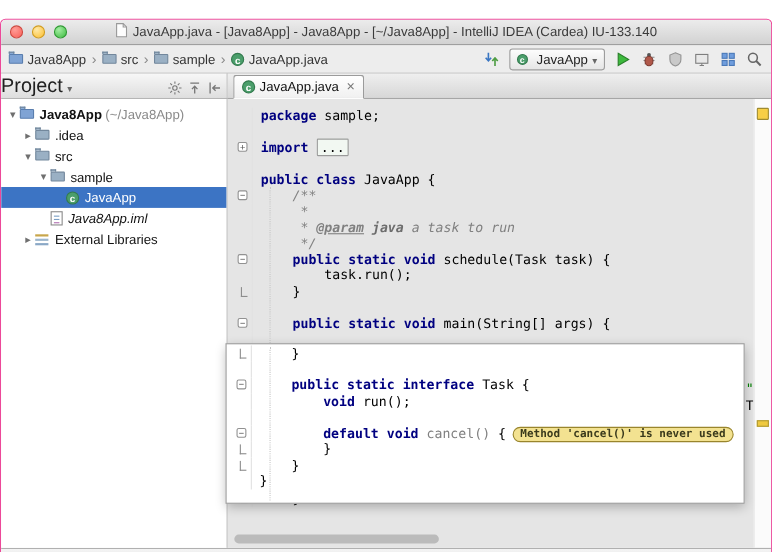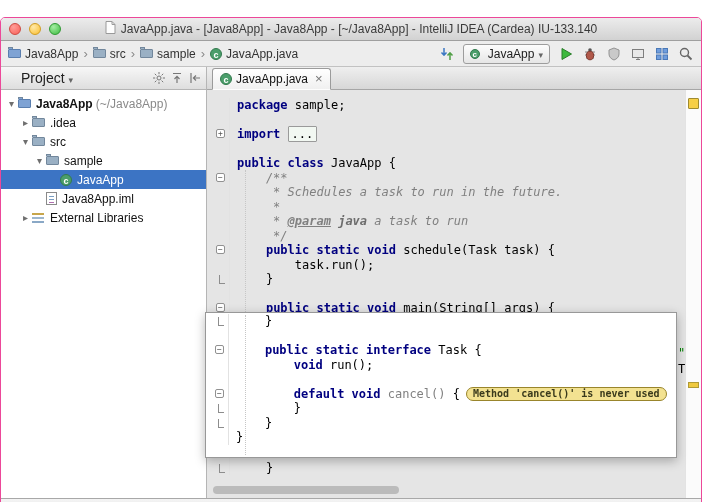--- a/index.html
+++ b/index.html
@@ -22,21 +22,21 @@
   .crumb{display:inline-flex;align-items:center;cursor:default;}
   .crumb-sep{margin:0 5px;color:#8a8a8a;}
   .crumb-sep::after{content:"\203a";font-size:13px;}
   .nav-right{margin-left:auto;display:flex;align-items:center;gap:8px;}
   .run-combo{display:inline-flex;align-items:center;gap:4px;height:18px;padding:0 6px;border:1px solid #9d9d9d;border-radius:3px;background:linear-gradient(#fdfdfd,#e6e6e6);font-size:12px;color:#222;}
   .caret::after{content:"\25be";font-size:9px;color:#666;}
   .tool-icon{width:16px;height:16px;display:inline-block;}
 
   
   .subheader{display:flex;height:23px;}
-  .project-header{width:206px;box-sizing:border-box;display:flex;align-items:center;gap:4px;padding:0 4px 0 20px;background:linear-gradient(#f7f7f7,#dedede);border-right:1px solid #b5b5b5;border-bottom:1px solid #b5b5b5;font-size:14px;color:#222;}
+  .project-header{width:206px;box-sizing:border-box;display:flex;align-items:center;gap:4px;padding:0 4px 0 0;background:linear-gradient(#f7f7f7,#dedede);border-right:1px solid #b5b5b5;border-bottom:1px solid #b5b5b5;font-size:18px;color:#222;}
   .ph-spacer{flex:1;}
   .hdr-icon{width:14px;height:14px;display:inline-block;}
   .tabbar{flex:1;display:flex;align-items:flex-end;background:linear-gradient(#efefef,#d7d7d7);border-bottom:1px solid #a6a6a6;padding-left:5px;}
   .tab{display:inline-flex;align-items:center;height:20px;margin-bottom:-1px;padding:0 7px;background:linear-gradient(#ffffff,#f0f0f0);border:1px solid #9b9b9b;border-bottom:1px solid #fdfdfd;border-radius:3px 3px 0 0;font-size:12px;color:#111;}
   .tab-close{margin-left:7px;color:#777;font-size:13px;line-height:10px;cursor:default;}
   .tab-close::after{content:"\00d7";}
 
   
   .main{display:flex;height:408px;}
   .project-tree{width:206px;box-sizing:border-box;border-right:1px solid #b5b5b5;background:#fff;padding-top:4px;font-size:12px;color:#111;overflow:hidden;}
@@ -263,21 +263,21 @@
         <div class="tree-row" style="padding-left: 32px;">
           <span class="tree-arrow">▾</span>
           <span class="mini-icon folder-icon"></span>
           <span class="tree-label">sample</span>
         </div>
         <div class="tree-row selected" style="padding-left: 46px;">
           <span class="tree-arrow"></span>
           <span class="mini-icon class-icon"></span>
           <span class="tree-label">JavaApp</span>
         </div>
-        <div class="tree-row" style="padding-left: 32px;">
+        <div class="tree-row" style="padding-left: 32px; font-style: italic;">
           <span class="tree-arrow"></span>
           <span class="mini-icon module-icon"></span>
           <span class="tree-label">Java8App.iml</span>
         </div>
         <div class="tree-row" style="padding-left: 18px;">
           <span class="tree-arrow">▸</span>
           <span class="mini-icon library-icon"></span>
           <span class="tree-label">External Libraries</span>
         </div>
       </div>
@@ -304,24 +304,20 @@
           </div>
           <div class="code-line">
             <span class="g"></span>
             <span class="t"><span class="seg-kw">public class</span><span class="seg-pl"> JavaApp {</span></span>
           </div>
           <div class="code-line">
             <span class="g">
               <span class="fm fm-minus"></span>
             </span>
             <span class="t"><span class="seg-cm">    /**</span></span>
-          </div>
-          <div class="code-line">
-            <span class="g"></span>
-            <span class="t"><span class="seg-cm">     * Schedules a task to run in the future.</span></span>
           </div>
           <div class="code-line">
             <span class="g"></span>
             <span class="t"><span class="seg-cm">     *</span></span>
           </div>
           <div class="code-line">
             <span class="g"></span>
             <span class="t"><span class="seg-cm">     * </span><span class="seg-tag">@param</span><span class="seg-prm"> java</span><span class="seg-cm"> a task to run</span></span>
           </div>
           <div class="code-line">

